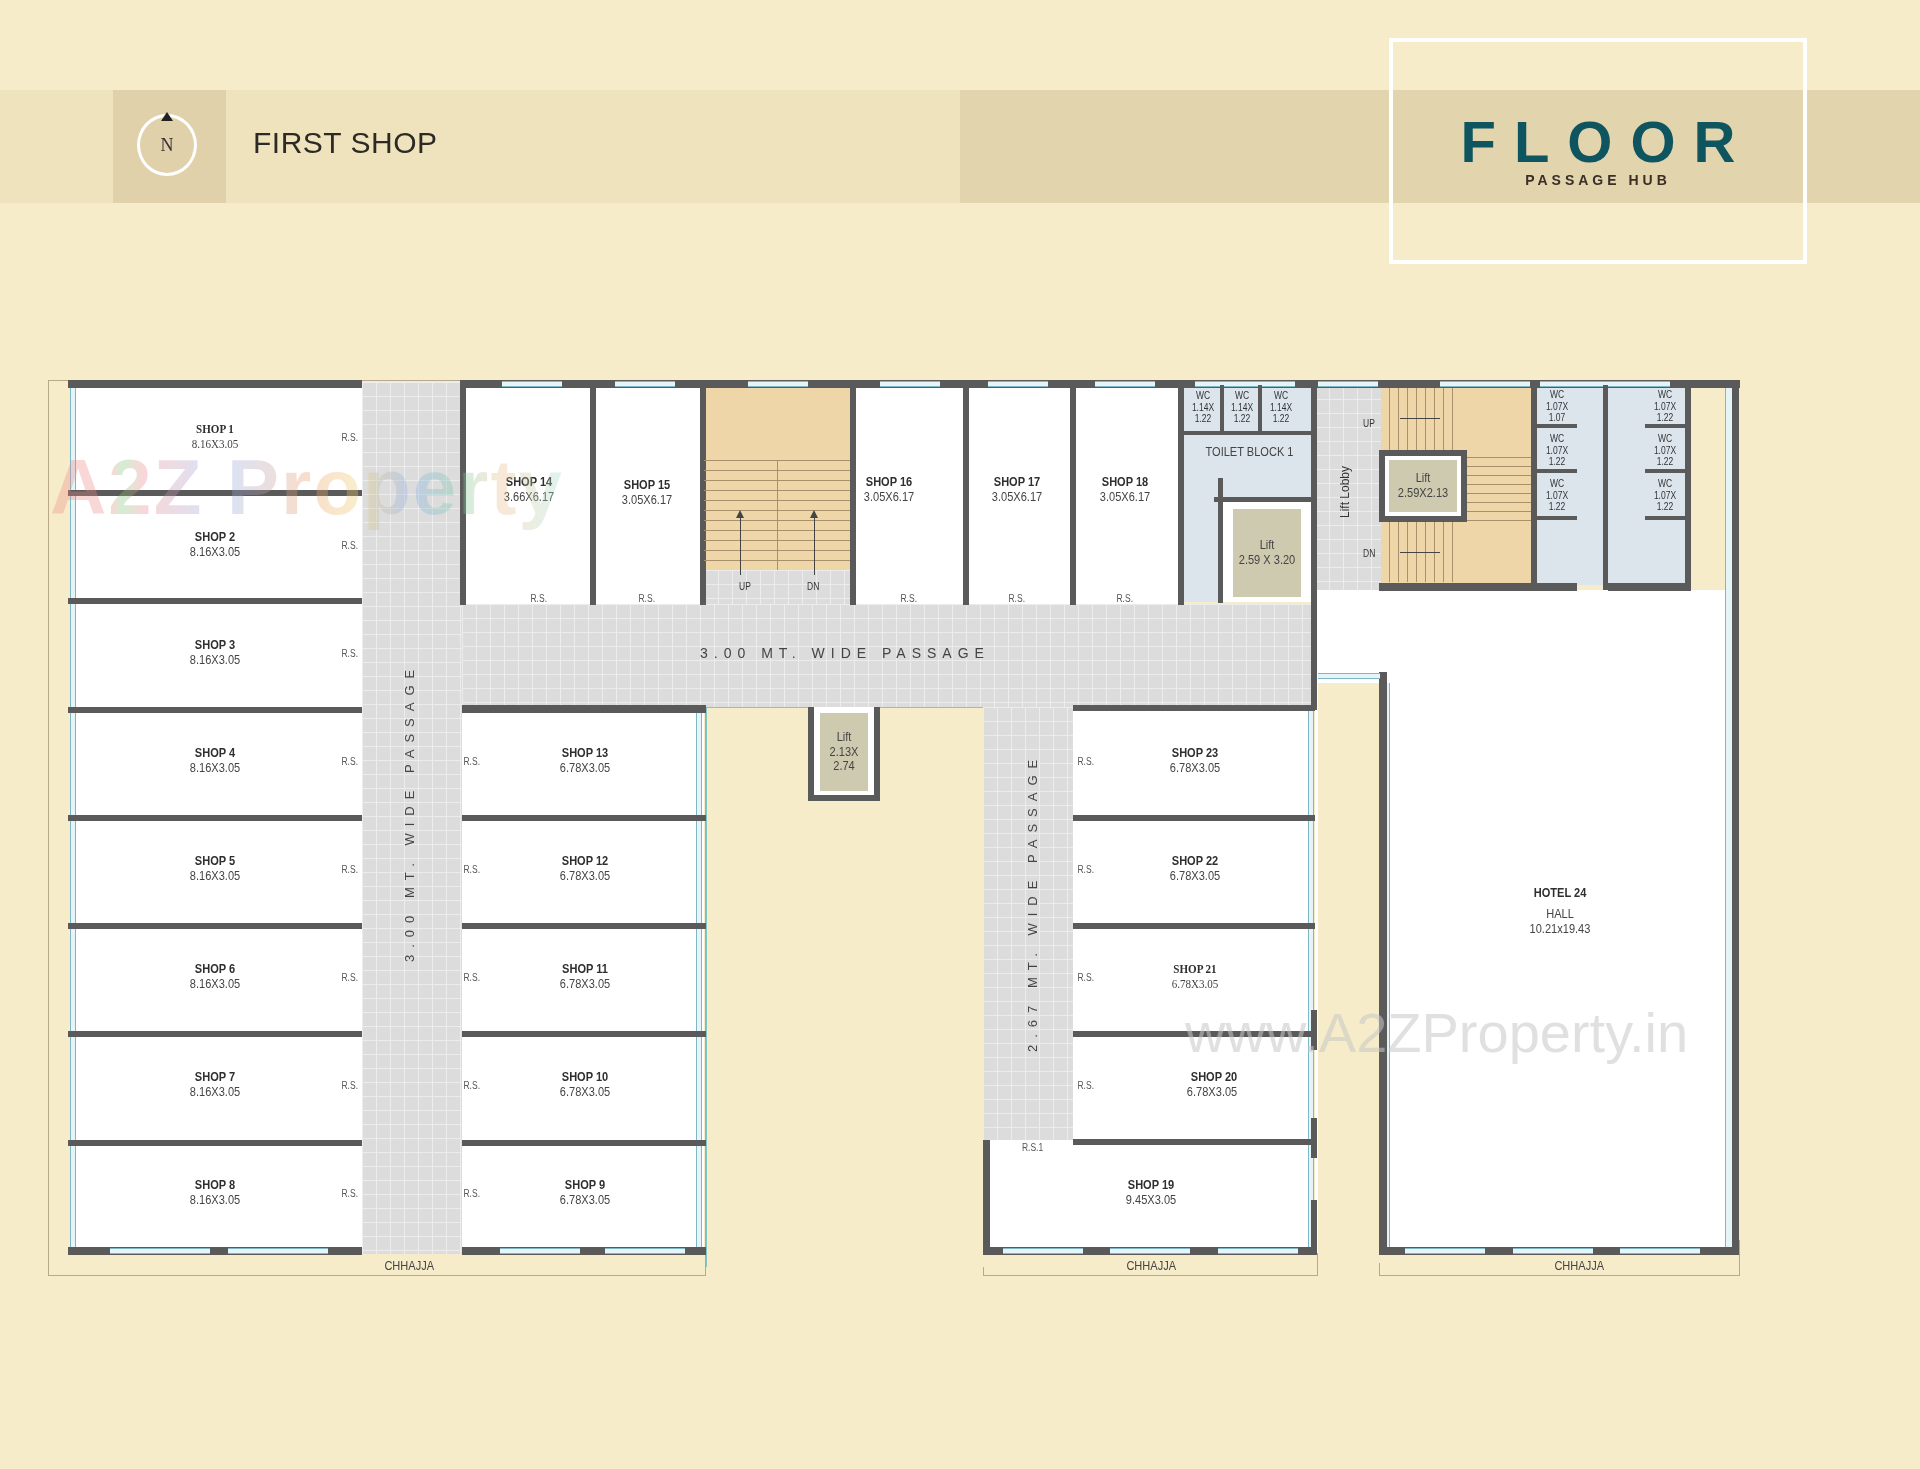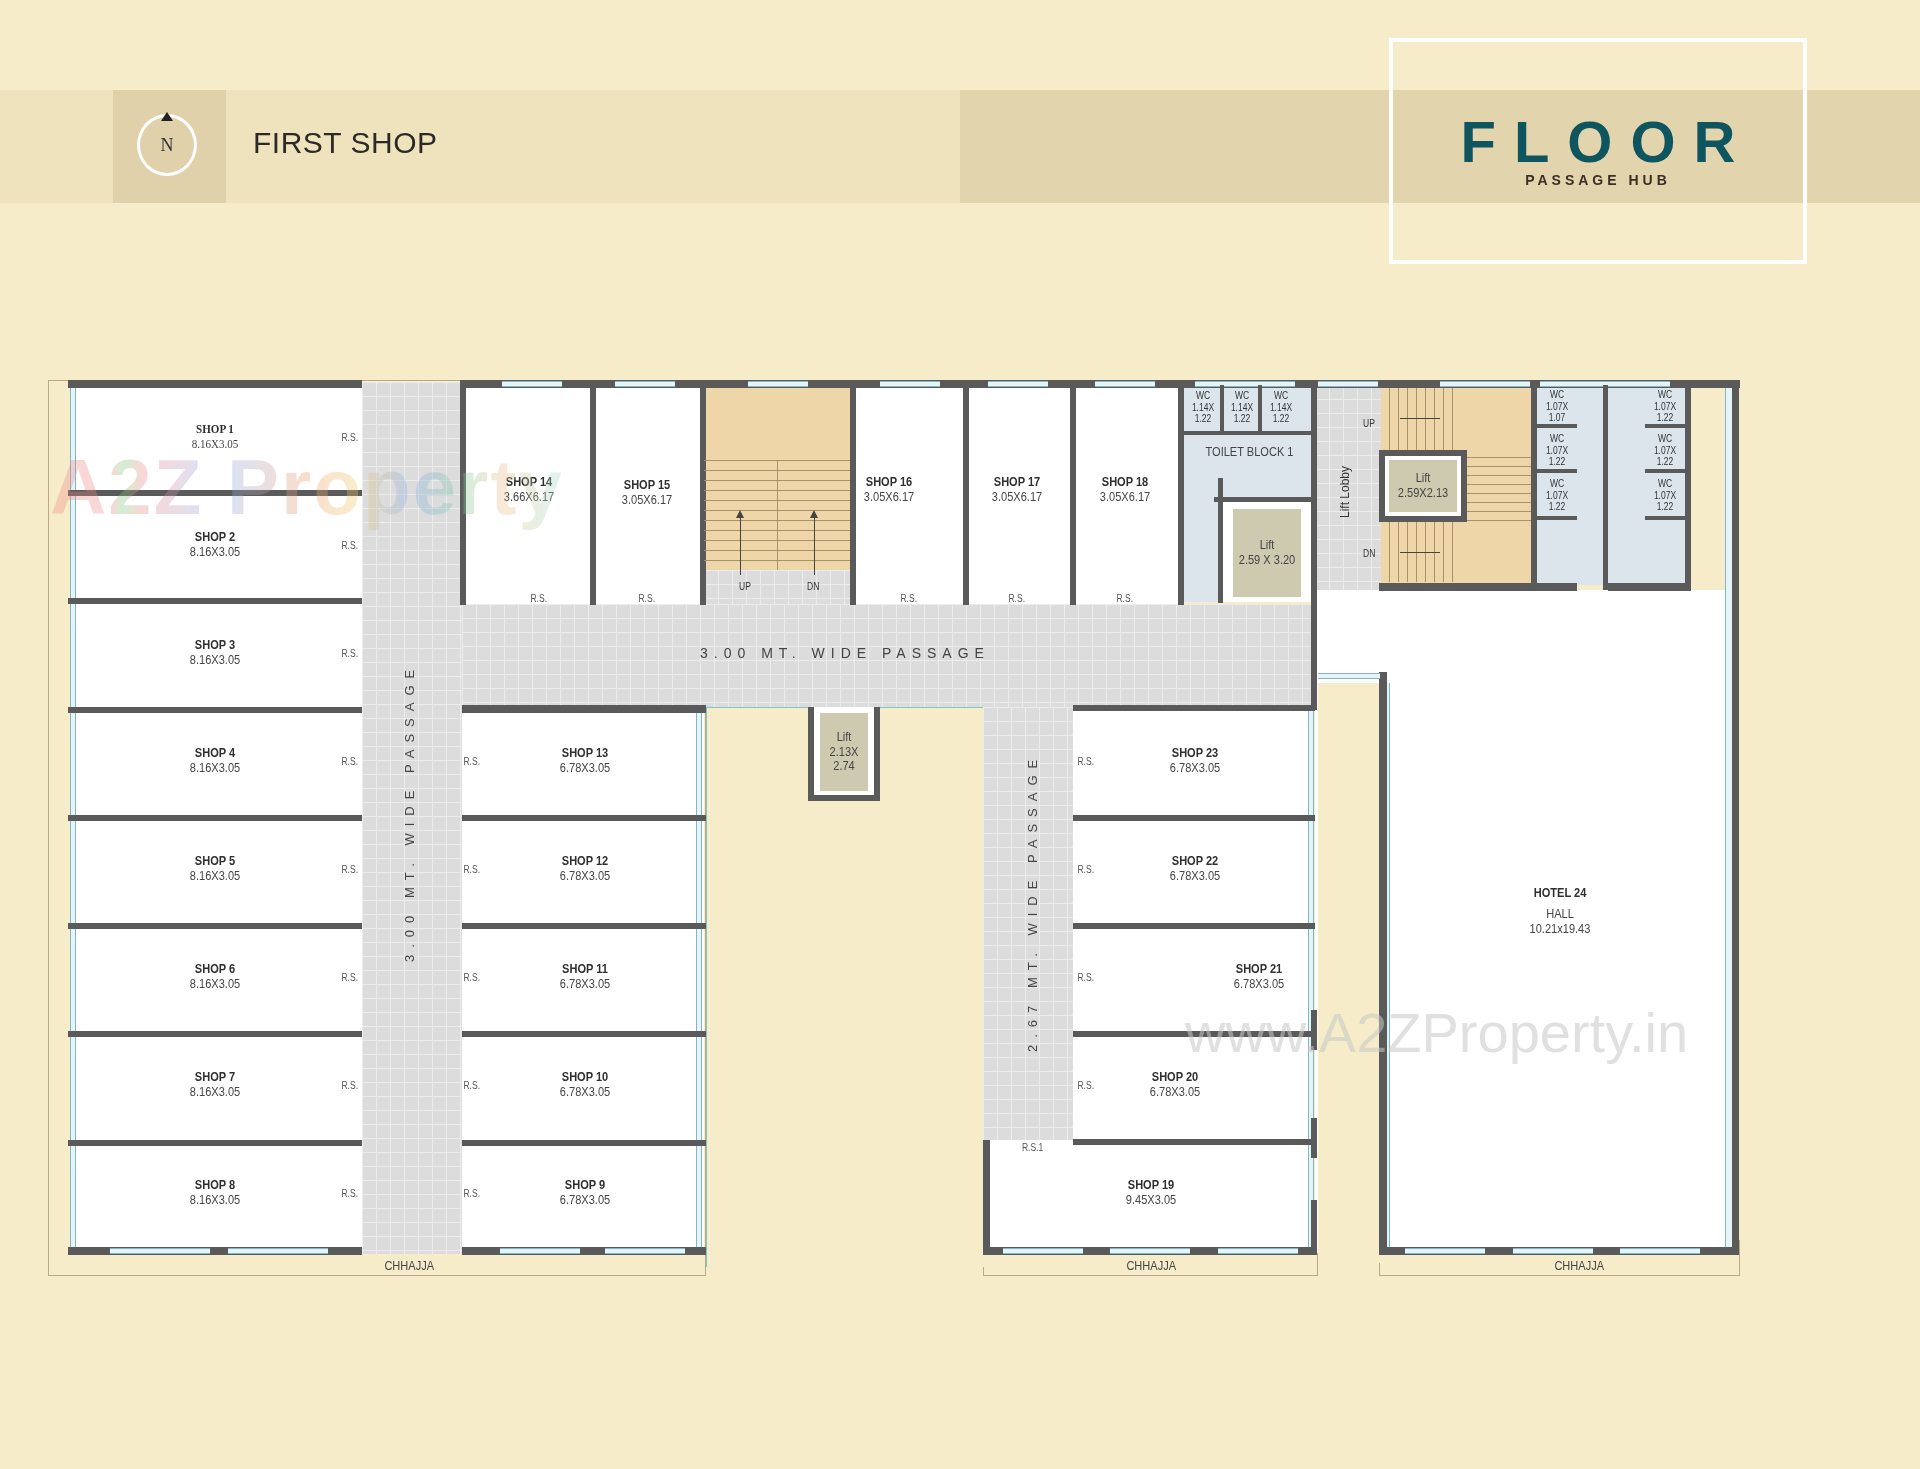--- a/index.html
+++ b/index.html
@@ -364,25 +364,25 @@
 <div class="abs rs" style="left:1115px;top:593px;">R.S.</div>
 
 <div class="abs label" style="left:1150px;top:746px;width:90px;">
     <span class="shop-name">SHOP 23</span>
     <span class="shop-dim">6.78X3.05</span>
   </div>
 <div class="abs label" style="left:1150px;top:854px;width:90px;">
     <span class="shop-name">SHOP 22</span>
     <span class="shop-dim">6.78X3.05</span>
   </div>
-<div class="abs label" style="left:1214px;top:962px;width:90px;">
+<div class="abs label" style="left:1150px;top:962px;width:90px;font-family:Liberation Serif, serif;">
     <span class="shop-name">SHOP 21</span>
     <span class="shop-dim">6.78X3.05</span>
   </div>
-<div class="abs label" style="left:1130px;top:1070px;width:90px;">
+<div class="abs label" style="left:1154px;top:1070px;width:90px;text-align:right;">
     <span class="shop-name">SHOP 20</span>
     <span class="shop-dim">6.78X3.05</span>
   </div>
 <div class="abs label" style="left:1106px;top:1178px;width:90px;">
     <span class="shop-name">SHOP 19</span>
     <span class="shop-dim">9.45X3.05</span>
   </div>
 <div class="abs rs" style="left:1076px;top:756px;">R.S.</div>
 <div class="abs rs" style="left:1076px;top:864px;">R.S.</div>
 <div class="abs rs" style="left:1076px;top:972px;">R.S.</div>

